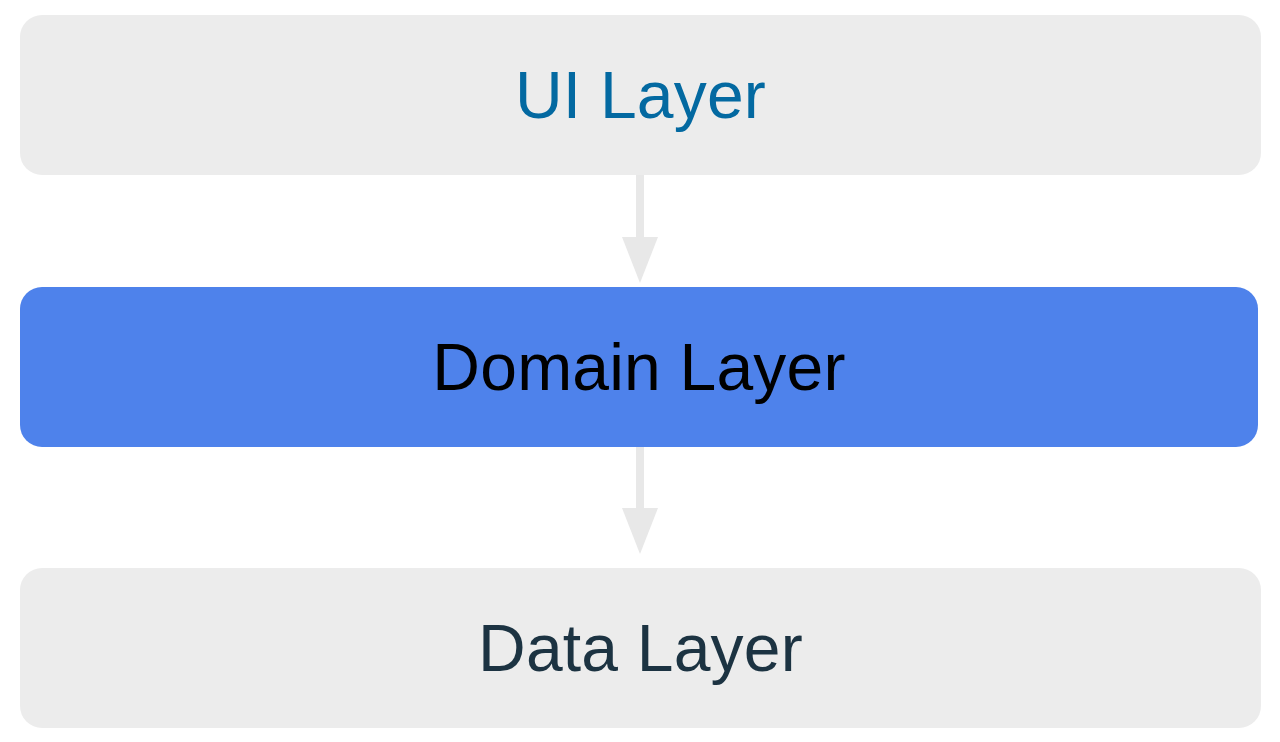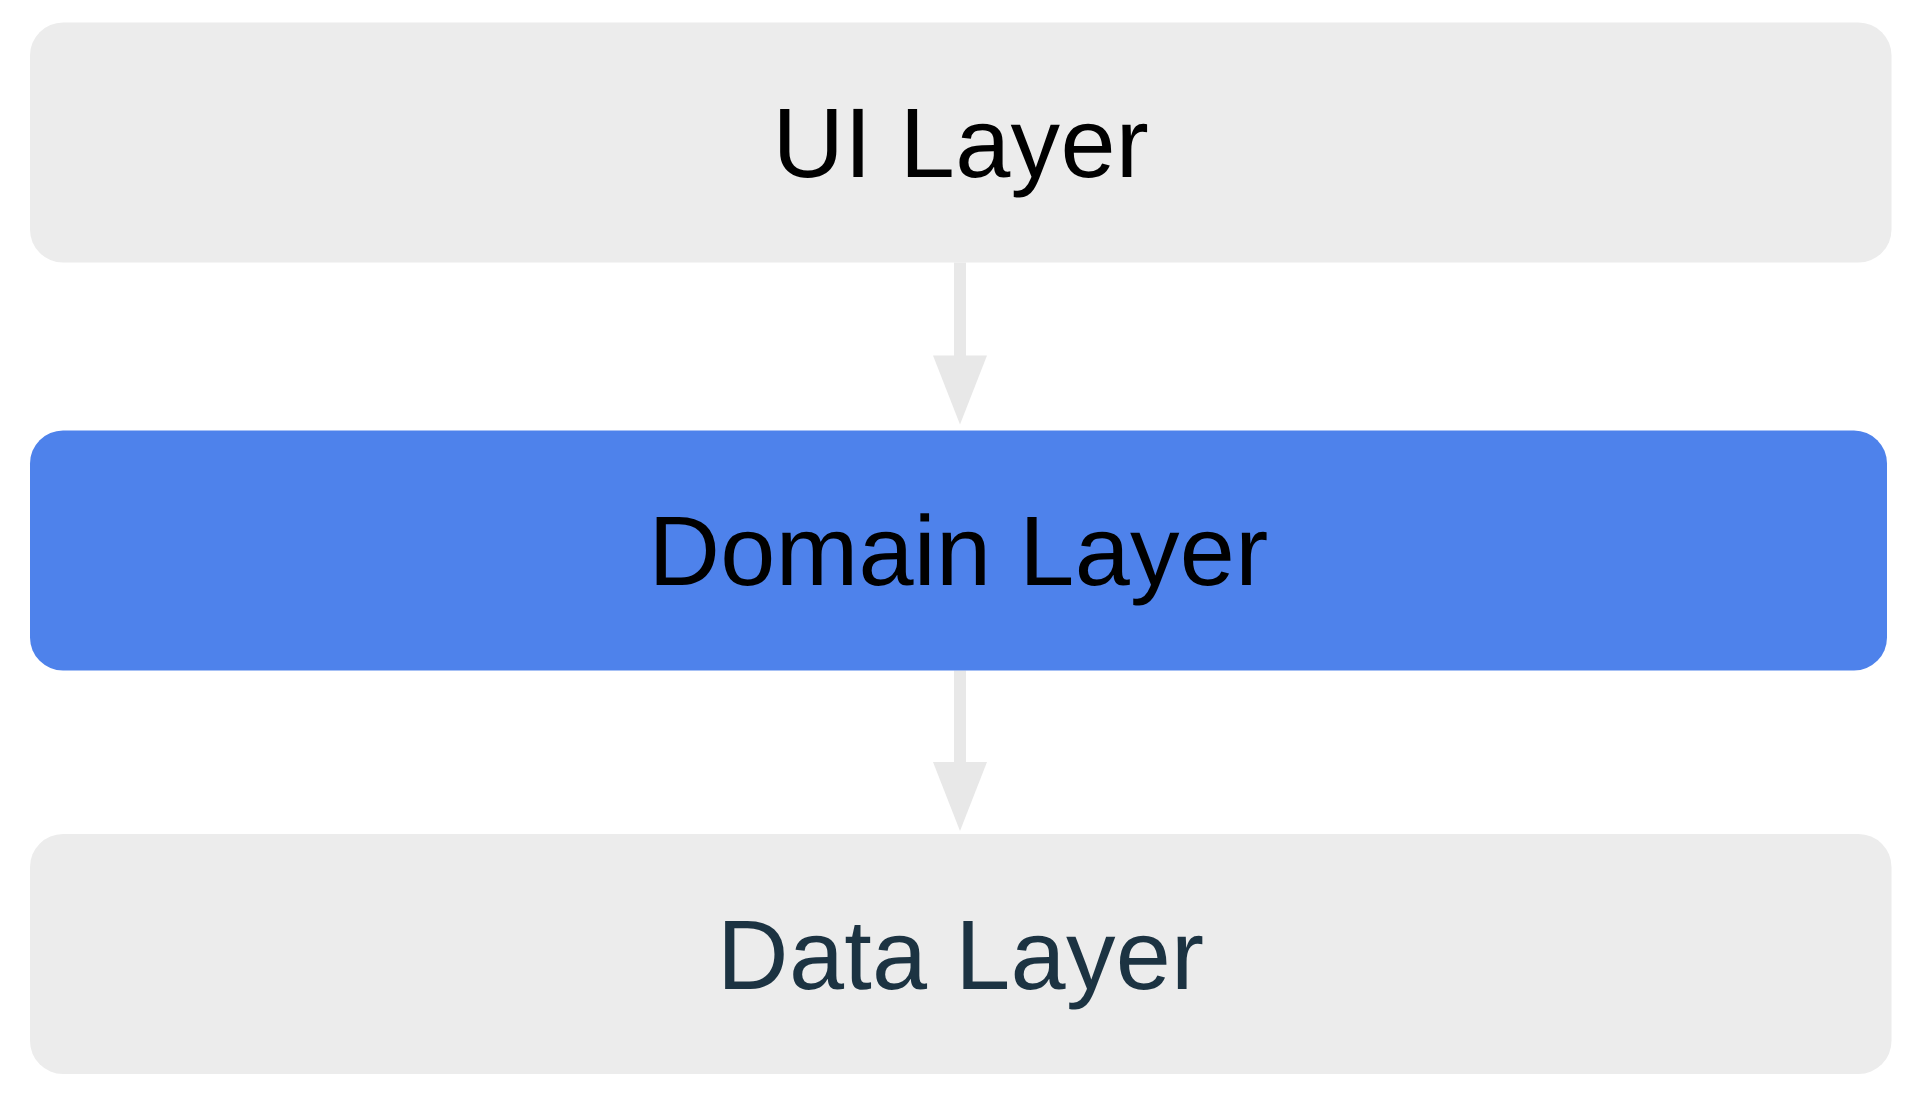--- a/index.html
+++ b/index.html
@@ -56,21 +56,21 @@
     width: 1238px;
     height: 160px;
   }
   #node-domain .node-label {
     font-size: 66px;
   }
 
   
   #node-data {
     left: 20px;
-    top: 556px;
+    top: 568px;
     width: 1241px;
     height: 160px;
   }
   #node-data .node-label {
     font-size: 66px;
   }
 
   
   .edge {
     position: absolute;
@@ -95,21 +95,21 @@
   </svg>
 
   <svg class="edge" id="edge-domain-data" viewBox="0 0 1280 742" width="1280" height="742" xmlns="http://www.w3.org/2000/svg">
     <g>
       <rect x="636" y="447" width="8" height="62" fill="#E8E8E8"></rect>
       <polygon points="622,508 658,508 640,554" fill="#E8E8E8"></polygon>
     </g>
   </svg>
 
   <div class="node" id="node-ui" style="background:#ECECEC;">
-    <span class="node-label" style="color:#000000;">UI Layer</span>
+    <span class="node-label" style="color:#0369a1;">UI Layer</span>
   </div>
 
   <div class="node" id="node-domain" style="background:#4E82EB;">
     <span class="node-label" style="color:#000000;">Domain Layer</span>
   </div>
 
   <div class="node" id="node-data" style="background:#ECECEC;">
     <span class="node-label" style="color:#1C3342;">Data Layer</span>
   </div>
 

